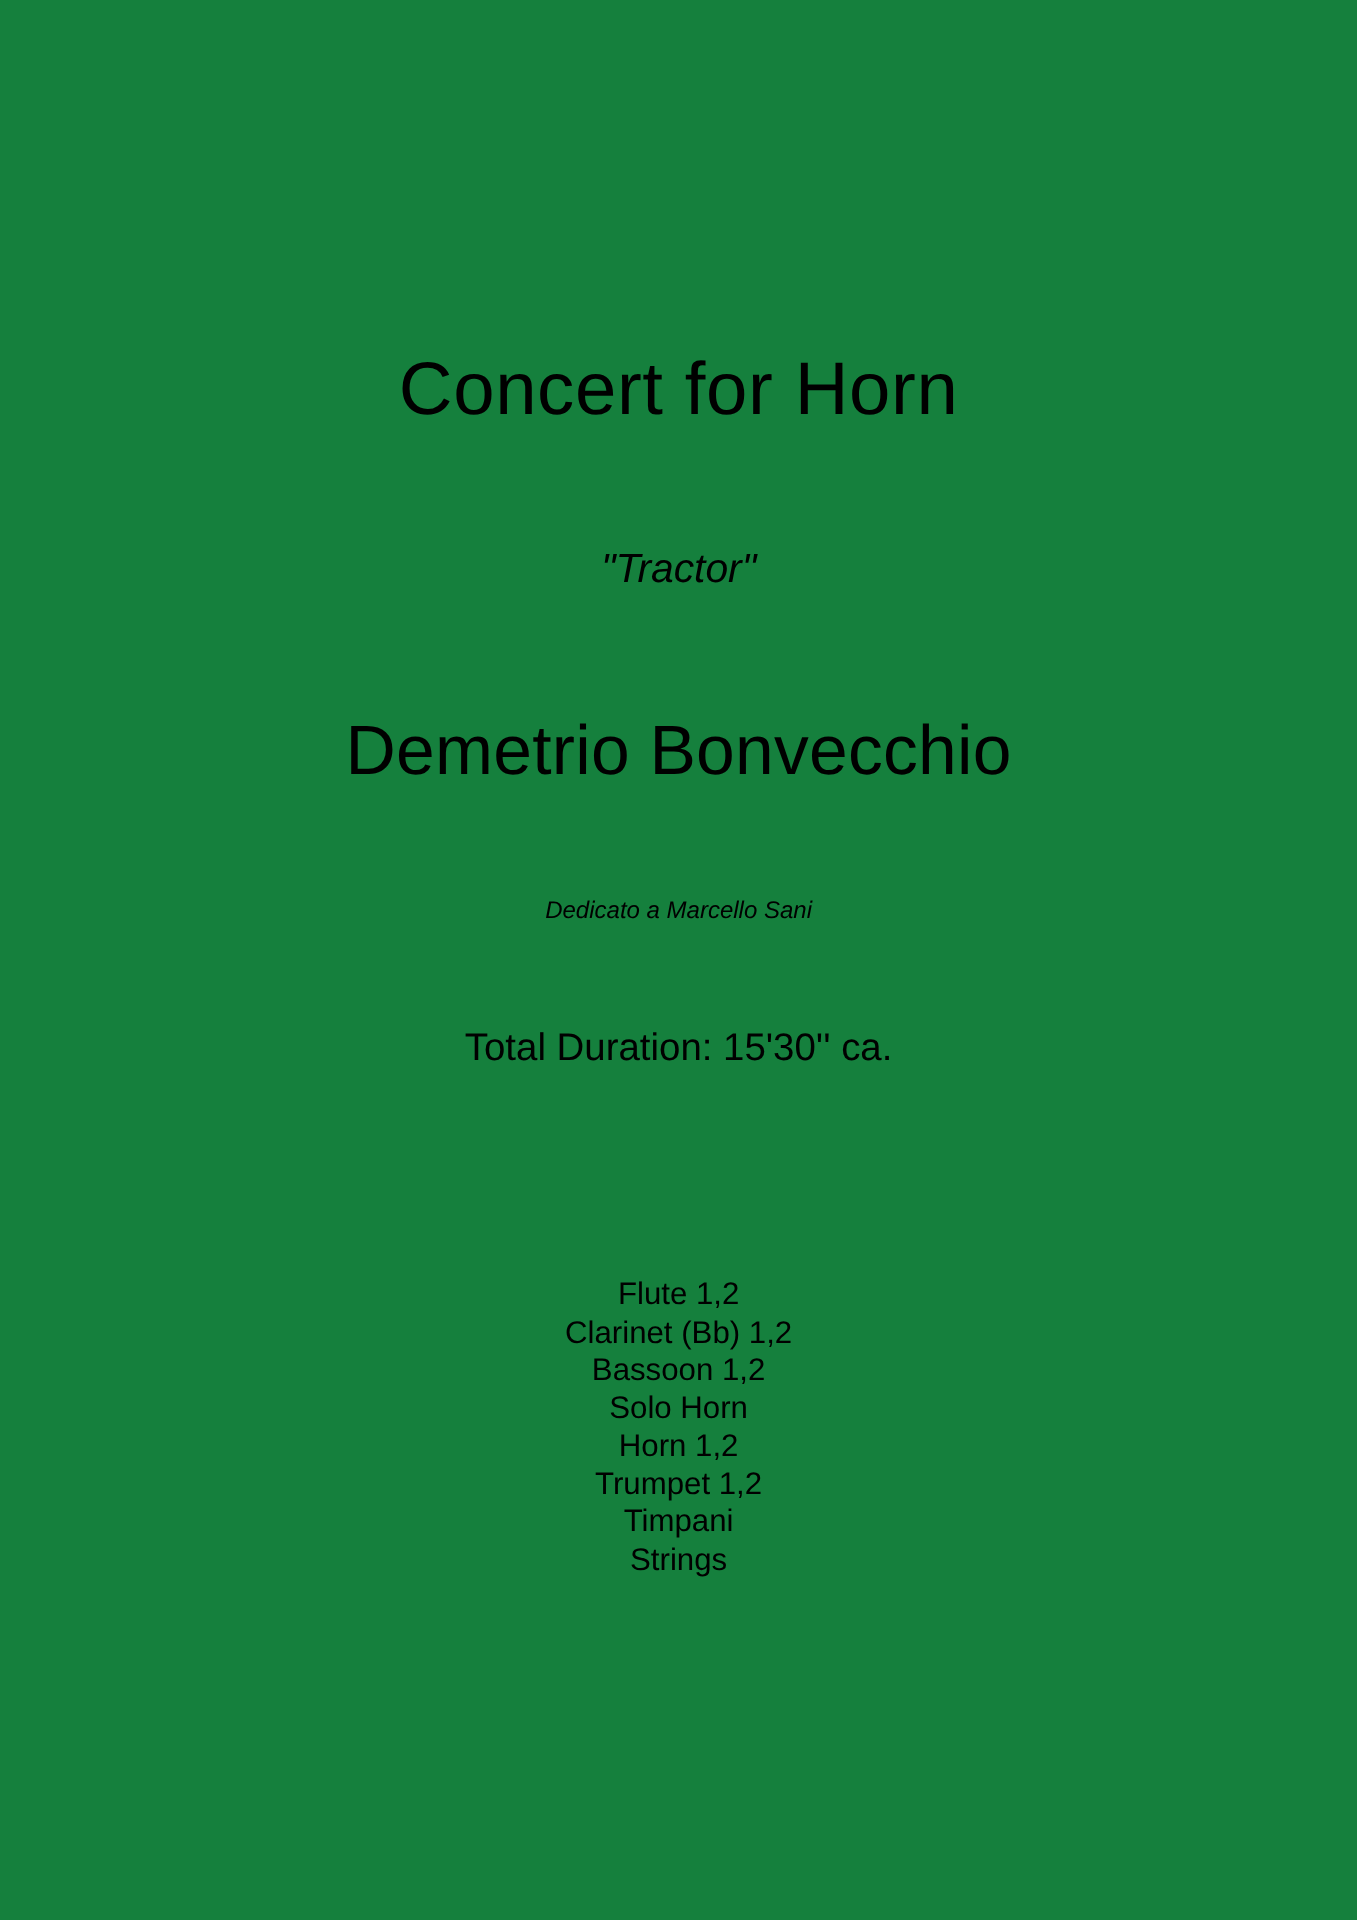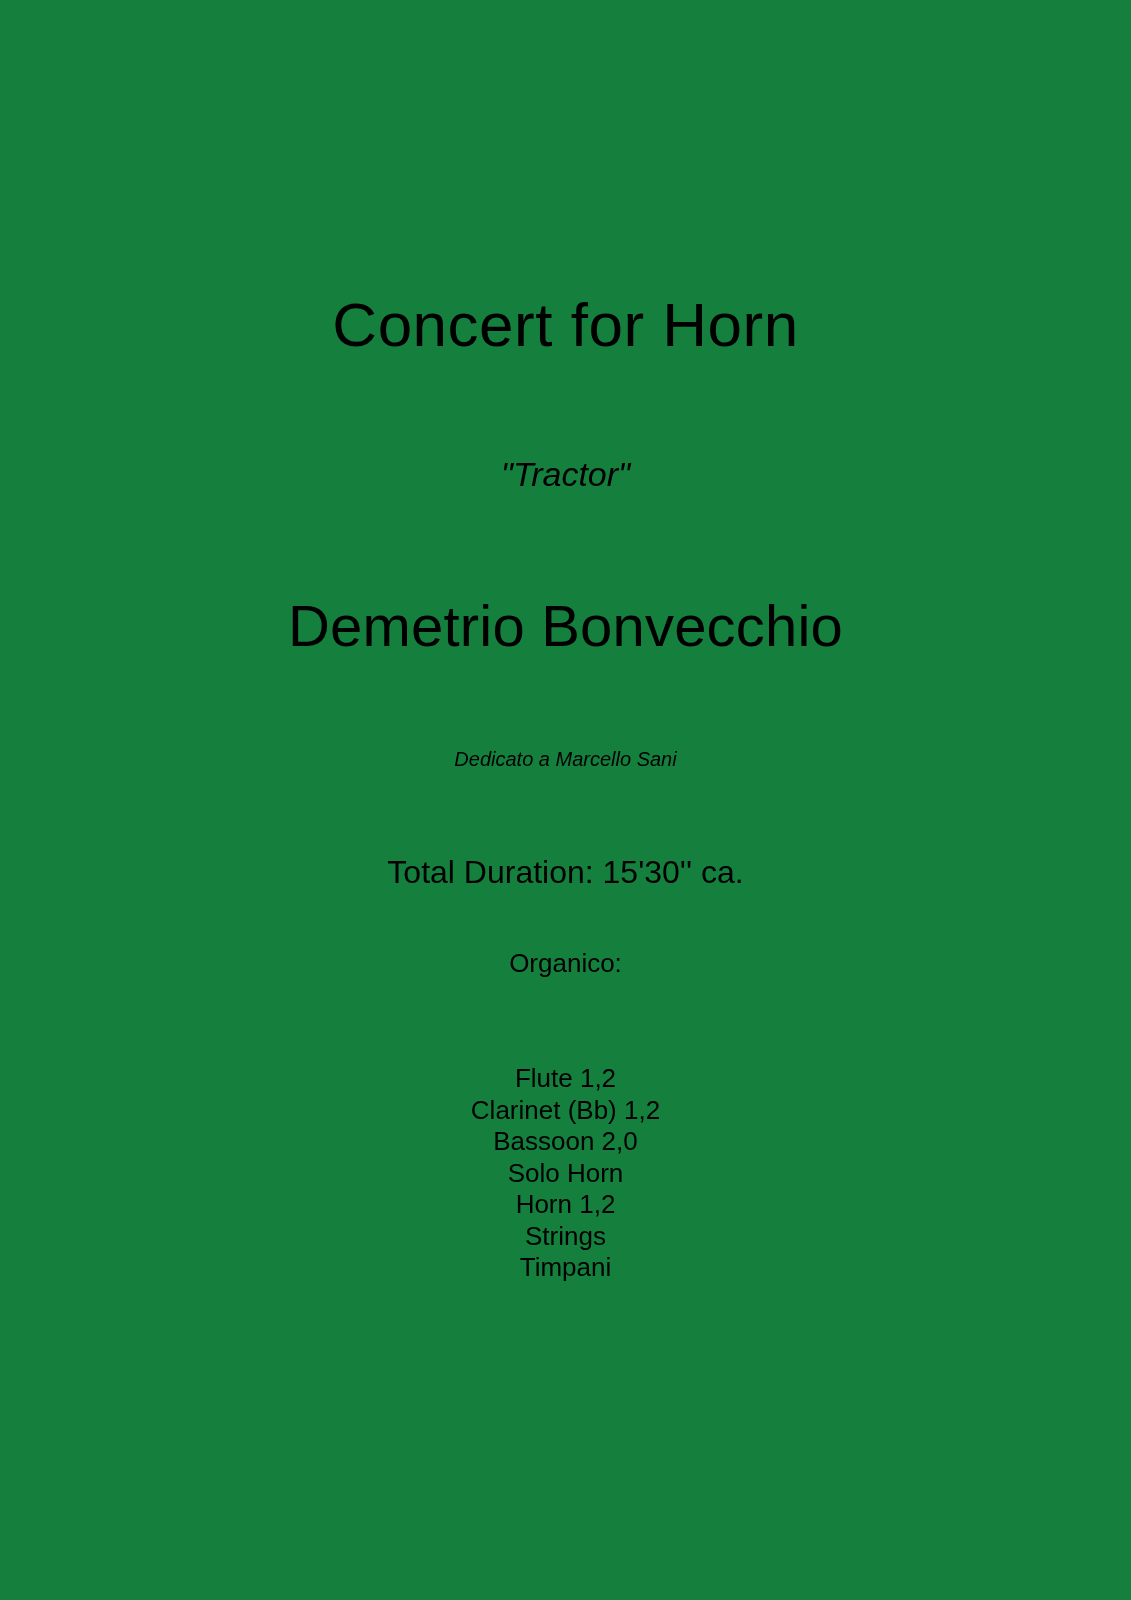--- a/index.html
+++ b/index.html
@@ -77,25 +77,25 @@
   <div class="center-col title">Concert for Horn</div>
 
   <div class="center-col subtitle">"Tractor"</div>
 
   <div class="center-col dedication">Dedicato a Marcello Sani</div>
 
   <div class="center-col composer">Demetrio Bonvecchio</div>
 
   <div class="center-col duration">Total Duration: 15'30'' ca.</div>
 
-  <div class="center-col organico-label">Organico:</div>
 
   <div class="center-col instrument-list">
     <div>Flute 1,2</div>
     <div>Clarinet (Bb) 1,2</div>
-    <div>Bassoon 2,0</div>
+    <div>Bassoon 1,2</div>
     <div>Solo Horn</div>
     <div>Horn 1,2</div>
+    <div>Trumpet 1,2</div>
+    <div>Timpani</div>
     <div>Strings</div>
-    <div>Timpani</div>
   </div>
 
 </div>
 
 </body></html>

